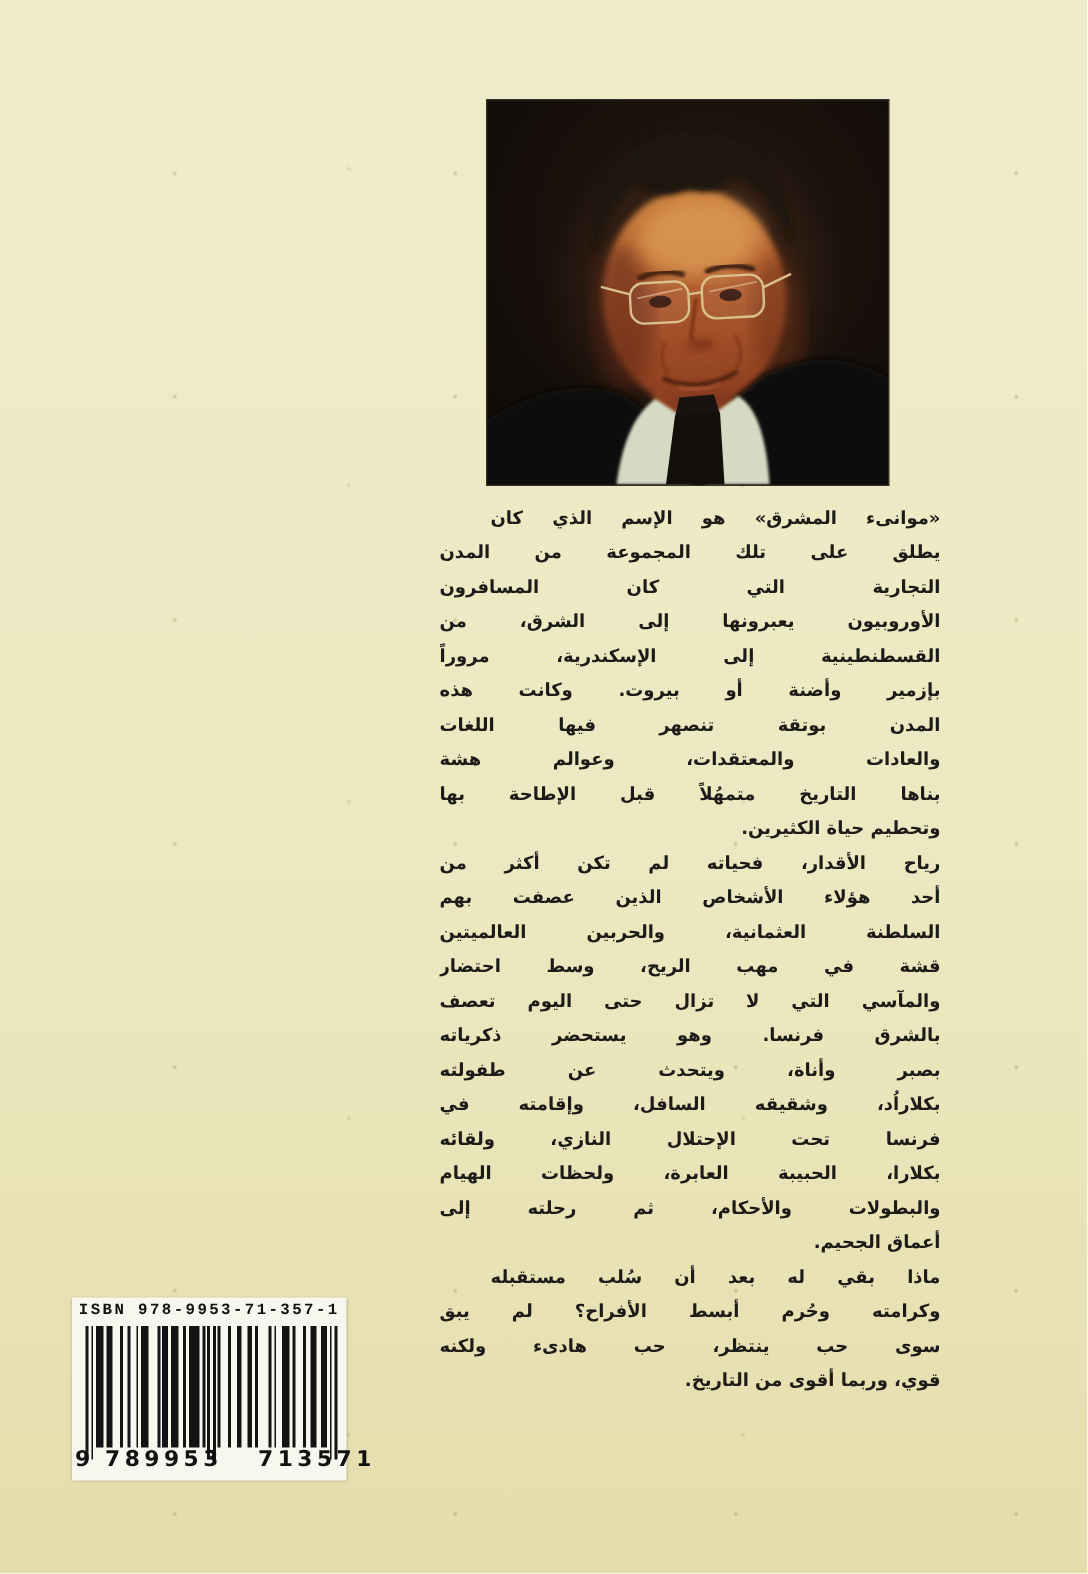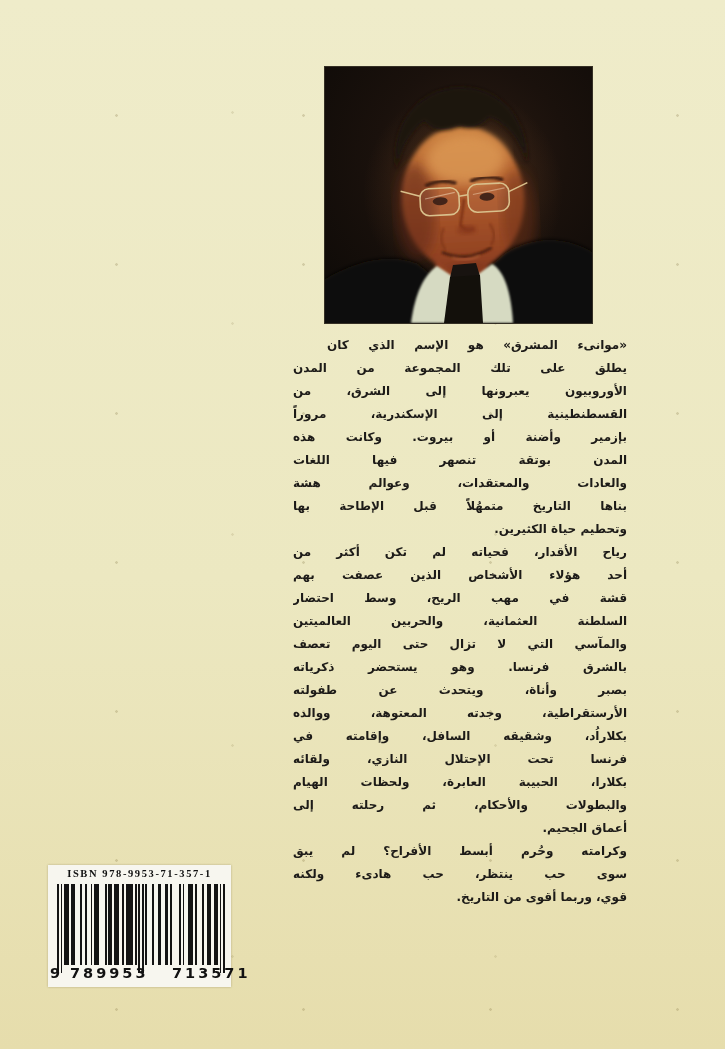--- a/index.html
+++ b/index.html
@@ -42,21 +42,21 @@
   .line.para-last{text-align-last:right;}
   
   .barcode-box{
     position:absolute;left:48px;top:865px;width:183px;height:122px;
     background:#f7f6ef;
     box-shadow:0 0 2px rgba(80,70,30,.35);
   }
   .isbn-label{
     position:absolute;top:3px;left:0;width:100%;
     text-align:center;
-    font-family:Liberation Serif, serif;
+    font-family:Liberation Mono, monospace;
     font-weight:bold;
     font-size:10.5px;
     letter-spacing:1.6px;
     color:#111;
     white-space:nowrap;
   }
   .bars{position:absolute;left:9px;top:19px;width:168px;height:89px;}
   .bars .bar{position:absolute;top:0;background:#141414;}
   .digits-row{position:absolute;top:100px;left:0;width:100%;height:20px;
     font-family:"DejaVu Sans",sans-serif;font-weight:bold;font-size:14.5px;color:#111;}
@@ -153,40 +153,41 @@
       </g>
 
       <path d="M128,198 L151,196 L155,209 L125,211 Z" fill="#181310"></path>
       <path d="M125,210 L155,208 L158,256 L119,256 Z" fill="#13100b"></path>
     </svg>
   </div>
 
   <div class="synopsis" id="synopsis">
       <div class="line para-first">«موانىء المشرق» هو الإسم الذي كان</div>
       <div class="line">يطلق على تلك المجموعة من المدن</div>
+      <div class="line">التجارية التي كان المسافرون</div>
       <div class="line">الأوروبيون يعبرونها إلى الشرق، من</div>
       <div class="line">القسطنطينية إلى الإسكندرية، مروراً</div>
       <div class="line">بإزمير وأضنة أو بيروت. وكانت هذه</div>
       <div class="line">المدن بوتقة تنصهر فيها اللغات</div>
       <div class="line">والعادات والمعتقدات، وعوالم هشة</div>
       <div class="line">بناها التاريخ متمهُلاً قبل الإطاحة بها</div>
       <div class="line para-last">وتحطيم حياة الكثيرين.</div>
       <div class="line">رياح الأقدار، فحياته لم تكن أكثر من</div>
       <div class="line">أحد هؤلاء الأشخاص الذين عصفت بهم</div>
+      <div class="line">السلطنة العثمانية، والحربين العالميتين</div>
       <div class="line">قشة في مهب الريح، وسط احتضار</div>
-      <div class="line">السلطنة العثمانية، والحربين العالميتين</div>
       <div class="line">والمآسي التي لا تزال حتى اليوم تعصف</div>
       <div class="line">بالشرق فرنسا. وهو يستحضر ذكرياته</div>
       <div class="line">بصبر وأناة، ويتحدث عن طفولته</div>
-      <div class="line">الأرستقراطية، وجدته المعتوهة، ووالده</div>
       <div class="line">بكلاراُد، وشقيقه السافل، وإقامته في</div>
       <div class="line">فرنسا تحت الإحتلال النازي، ولقائه</div>
       <div class="line">بكلارا، الحبيبة العابرة، ولحظات الهيام</div>
       <div class="line">والبطولات والأحكام، ثم رحلته إلى</div>
       <div class="line para-last">أعماق الجحيم.</div>
+      <div class="line para-first">ماذا بقي له بعد أن سُلب مستقبله</div>
       <div class="line">وكرامته وحُرم أبسط الأفراح؟ لم يبق</div>
       <div class="line">سوى حب ينتظر، حب هادىء ولكنه</div>
       <div class="line para-last">قوي، وربما أقوى من التاريخ.</div>
     </div>
 
   <div class="barcode-box">
     <div class="isbn-label">ISBN 978-9953-71-357-1</div>
     <div class="bars" id="bars">
         <div class="bar" style="left: 0px; width: 1.77px; height: 89px;"></div>
         <div class="bar" style="left: 3.54px; width: 1.77px; height: 89px;"></div>

